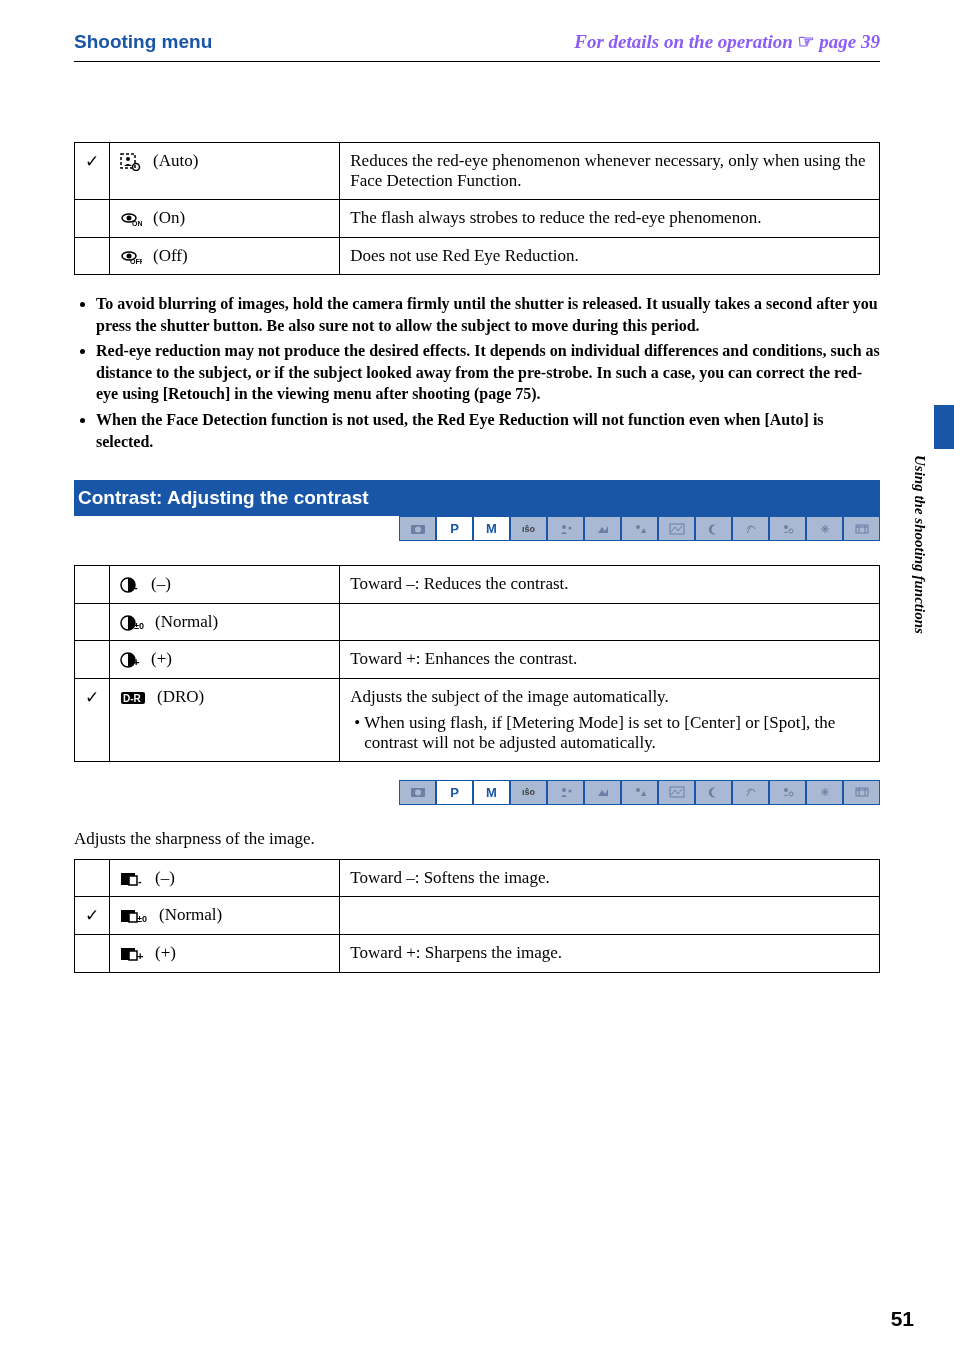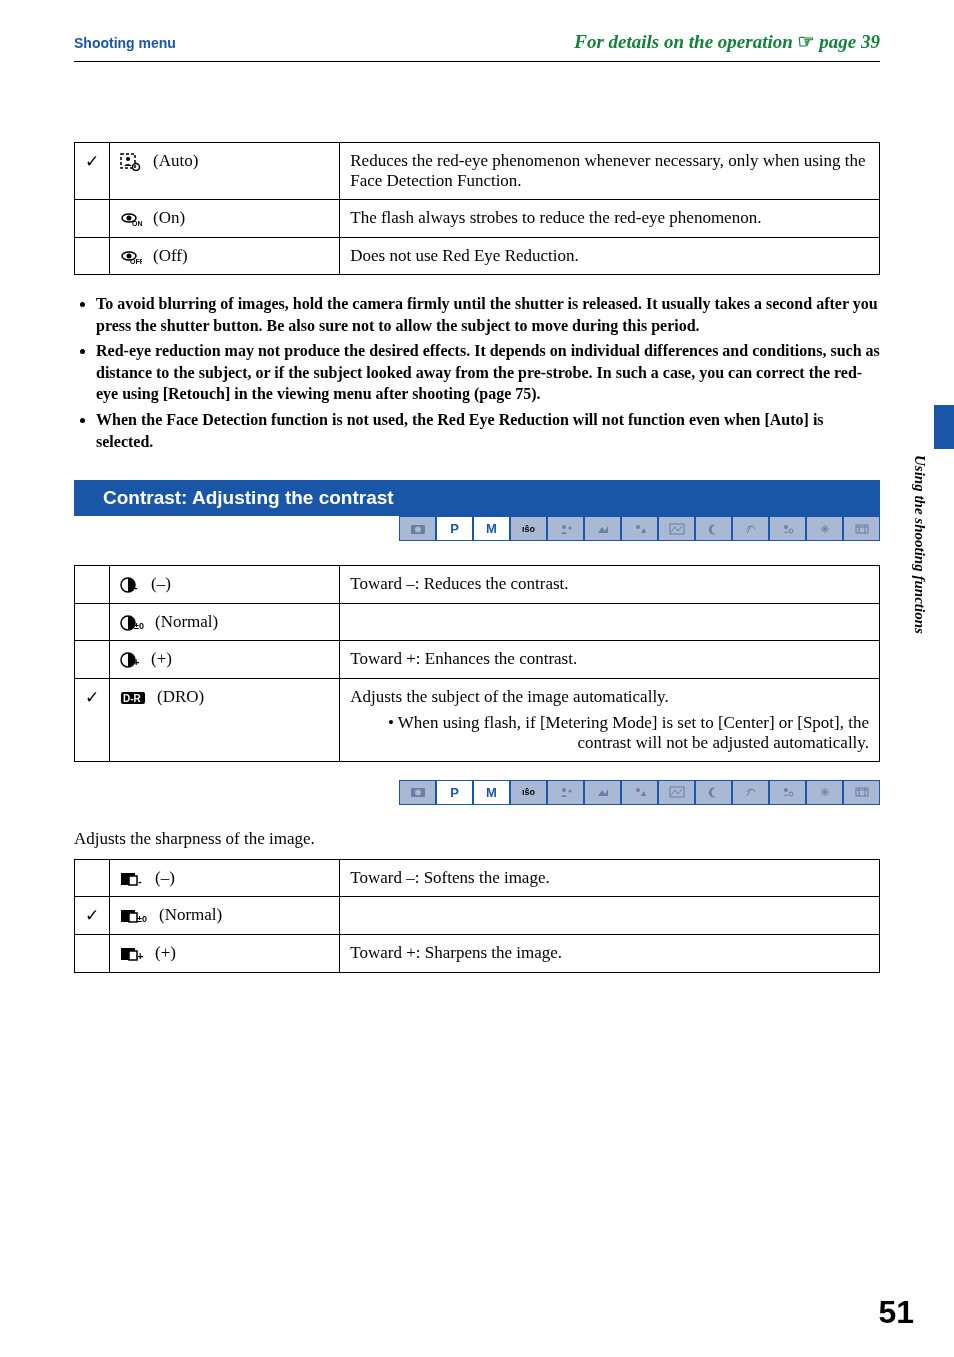--- a/index.html
+++ b/index.html
@@ -20,24 +20,24 @@
   .header {
     display: flex;
     justify-content: space-between;
     align-items: baseline;
     margin-bottom: 8px;
   }
   .header-left {
     color: #1a56a8;
     font-family: Arial, sans-serif;
     font-weight: bold;
-    font-size: 14px;
+    font-size: 19px;
   }
   .header-right {
-    color: #15803d;
+    color: #8b5cf6;
     font-family: "Times New Roman", serif;
     font-style: italic;
     font-weight: bold;
     font-size: 19px;
   }
   .header-right .hand {
     font-style: normal;
     display: inline-block;
     transform: rotate(0deg);
   }
@@ -87,51 +87,50 @@
     line-height: 1.35;
     font-weight: bold;
   }
   ul.bullets li { margin-bottom: 4px; }
   .section-head {
     background: #1a56a8;
     color: #fff;
     font-family: Arial, sans-serif;
     font-weight: bold;
     font-size: 19px;
-    padding: 7px 29px;
+    padding: 7px 4px;
     margin-bottom: 0;
   }
   .mode-strip {
     display: flex;
     justify-content: flex-end;
     margin-bottom: 24px;
   }
   .mode-strip .cell {
     width: 37px;
     height: 25px;
     border: 1px solid #1a56a8;
     display: flex;
     align-items: center;
     justify-content: center;
     font-family: Arial, sans-serif;
     font-size: 13px;
     font-weight: bold;
   }
   .mode-strip .cell.active { background: #fff; color: #1a56a8; }
-  .mode-strip .cell.inactive { background: #a9b9d3; color: #000000; }
+  .mode-strip .cell.inactive { background: #a9b9d3; color: #404040; }
   .intro {
     font-family: "Times New Roman", serif;
     margin: 0 0 10px 0;
   }
   .cell svg { display: block; }
   .sub-bullet {
     margin: 6px 0 0 0;
     padding-left: 14px;
     text-indent: -10px;
-    text-align: right;
   }
   .side-tab {
     position: absolute;
     right: 0;
     top: 405px;
     width: 20px;
     height: 310px;
   }
   .side-tab .blue { background: #1a56a8; width: 20px; height: 44px; }
   .side-text {
@@ -143,21 +142,21 @@
     font-weight: bold;
     font-size: 15px;
     writing-mode: vertical-rl;
   }
   .page-num {
     position: absolute;
     right: 40px;
     bottom: 26px;
     font-family: Arial, sans-serif;
     font-weight: bold;
-    font-size: 32px;
+    font-size: 21px;
   }
   .opt-icon svg { vertical-align: middle; }
 </style>
 </head>
 <body>
 
 <div class="page">
   <div class="header">
     <div class="header-left">Shooting menu</div>
     <div class="header-right">

